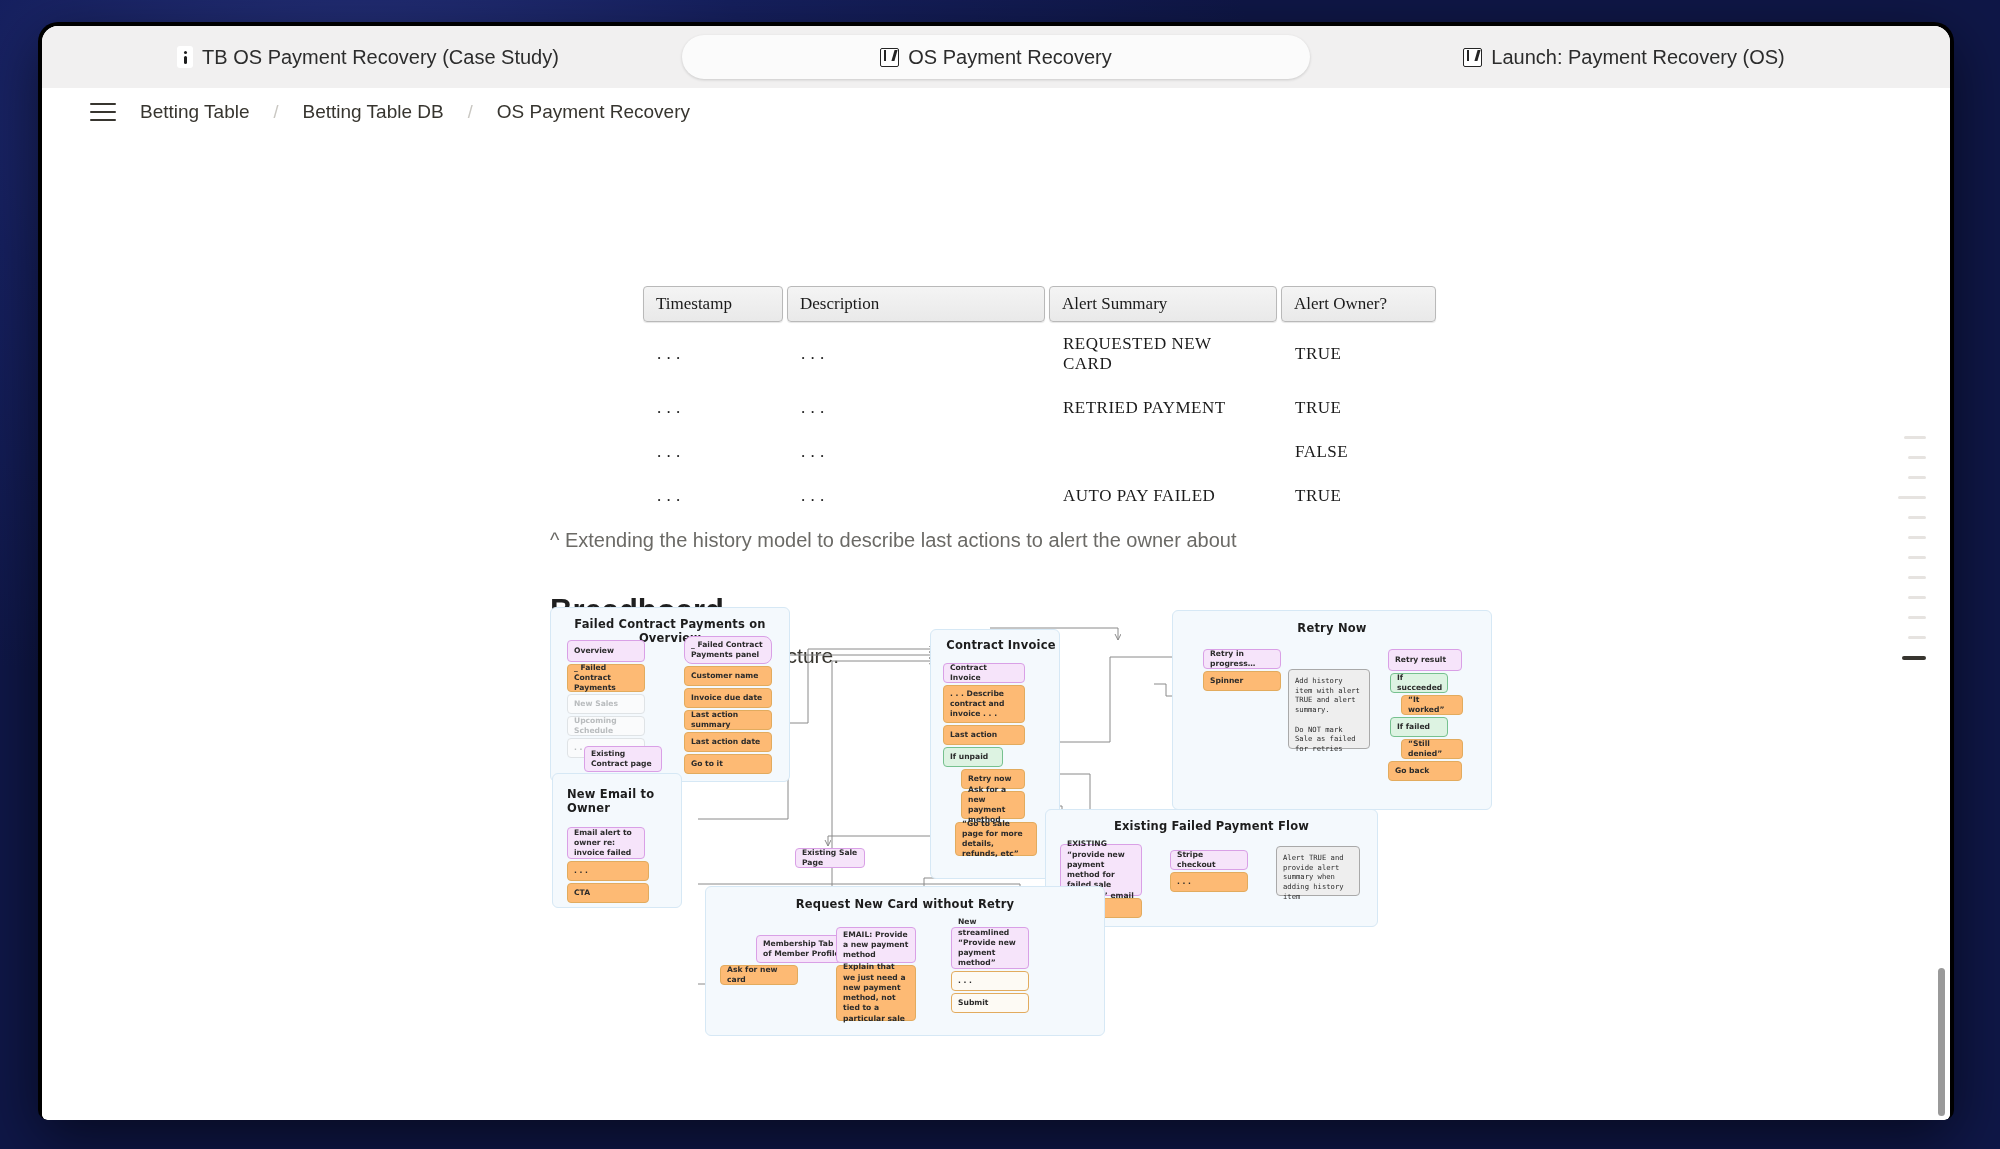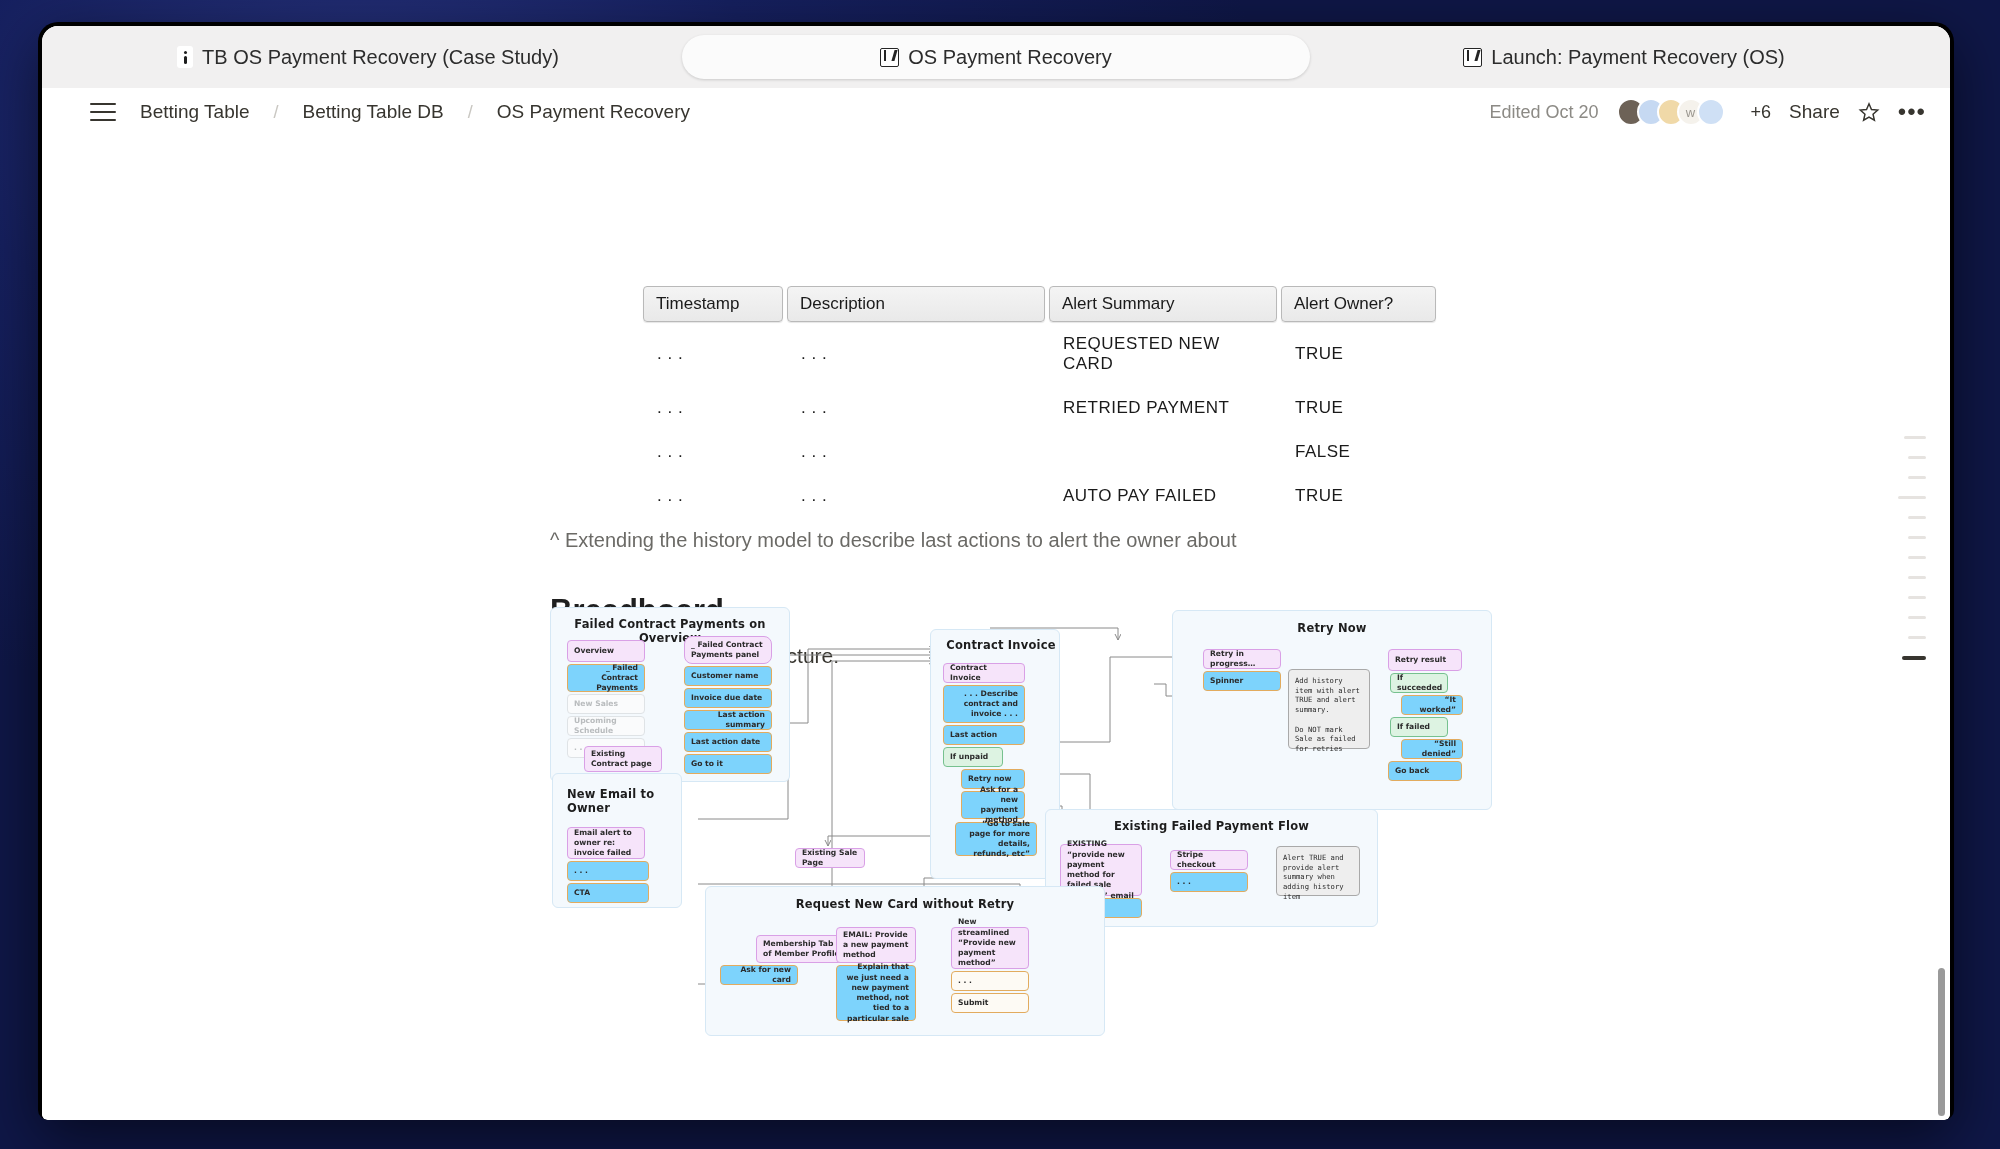--- a/index.html
+++ b/index.html
@@ -90,21 +90,21 @@
   .staricon { width: 22px; height: 22px; }
   .dots { font-size: 24px; color: #37352f; letter-spacing: 1px; line-height: 10px; cursor: pointer; }
 
   
   #pagebody { position: relative; height: calc(100% - 110px); background: #fff; overflow: hidden; }
   #content { position: absolute; inset: 0; }
 
   
   #tablewrap { position: absolute; left: 597px; top: 150px; }
   table.hist { border-collapse: separate; border-spacing: 4px 0;
-    font-family: Liberation Sans, sans-serif; font-size: 17px; color: #1a1a1a; }
+    font-family: Liberation Serif, serif; font-size: 17px; color: #1a1a1a; }
   table.hist th {
     background: linear-gradient(#f4f4f4, #e9e9e9);
     border: 1px solid #b9b9b9; border-radius: 4px;
     padding: 7px 12px; text-align: left; font-weight: normal;
     box-shadow: 0 1px 1px rgba(0,0,0,.10);
   }
   table.hist td { padding: 12px 14px; vertical-align: middle; letter-spacing: .5px; }
   .dots3 { letter-spacing: 5px; color: #1a1a1a; }
 
   .caption { position: absolute; left: 508px; top: 393px; font-size: 20px; color: #6b6a66; }
@@ -115,21 +115,21 @@
   #board { position: absolute; left: 508px; top: 560px; width: 1000px; height: 560px; }
   #board svg.wires { position: absolute; left: 0; top: 0; overflow: visible; }
   .panel { position: absolute; background: #f4f9fd; border: 1px solid #d6e8f5; border-radius: 6px; }
   .ptitle { position: absolute; width: 100%; text-align: center;
     font-family: "DejaVu Sans", sans-serif; font-weight: 700;
     font-size: 11.5px; color: #1d1d1d; letter-spacing: .2px; }
   .bx { position: absolute; border-radius: 4px; border: 1.3px solid;
     font-family: "DejaVu Sans", sans-serif; font-size: 7.6px; line-height: 1.35;
     font-weight: 600; padding: 4px 6px; color: #2b2b2b; display:flex; align-items:center; }
   .bx.pink  { background: #f6e4fa; border-color: #d9a0e6; }
-  .bx.amber { background: #7dd3fc; border-color: #e2ab5e; text-align: right; }
+  .bx.amber { background: #fdba74; border-color: #e2ab5e; }
   .bx.green { background: #ddf3e2; border-color: #76c18f; }
   .bx.grey  { background: #eeeeee; border-color: #a9a9a9;
                font-family: "DejaVu Sans Mono", monospace; font-weight: 400; font-size: 7.2px; }
   .bx.pale  { background: #fdfaf4; border-color: #e2ab5e; }
   .bx.faint { background: #fafbfc; border-color: #dfe3e6; color: #b9bcbe; }
 
   
   #minimap { position: absolute; right: 18px; top: 300px; width: 34px; }
   #minimap i { display: block; height: 3px; background: #e6e3e0; border-radius: 2px; margin: 0 0 17px 0; }
   #minimap i.w1 { width: 22px; margin-left: 6px; }
@@ -172,38 +172,20 @@
             <span></span>
             <span></span>
           </div>
     <div class="crumbs">
       <span class="crumb">Betting Table</span>
       <span class="crumbsep">/</span>
       <span class="crumb">Betting Table DB</span>
       <span class="crumbsep">/</span>
       <span class="crumb">OS Payment Recovery</span>
     </div>
-    <div class="hright">
-      <span class="edited">Edited Oct 20</span>
-      <span class="avatars">
-        <span class="av" style="background:#6d6257"></span>
-        <span class="av" style="background:#c6d9f2"></span>
-        <span class="av" style="background:#f0d9a8"></span>
-        <span class="av" style="background:#f5f2ec;color:#9a968e">w</span>
-        <span class="av" style="background:#cfe0f5"></span>
-      </span>
-      <span class="avmore">+6</span>
-      <span class="share">Share</span>
-      <span class="staricon">
-        <svg viewBox="0 0 24 24" width="22" height="22" fill="none" stroke="#37352f" stroke-width="1.6">
-                <polygon points="12,3 14.7,9.3 21.5,9.9 16.4,14.4 17.9,21 12,17.5 6.1,21 7.6,14.4 2.5,9.9 9.3,9.3"></polygon>
-              </svg>
-      </span>
-      <span class="dots">•••</span>
-    </div>
   </div>
 
   <div id="pagebody">
    <div id="content">
 
     <div id="tablewrap">
       <table class="hist">
         <thead>
           <tr>
             <th style="width:140px">Timestamp</th>

